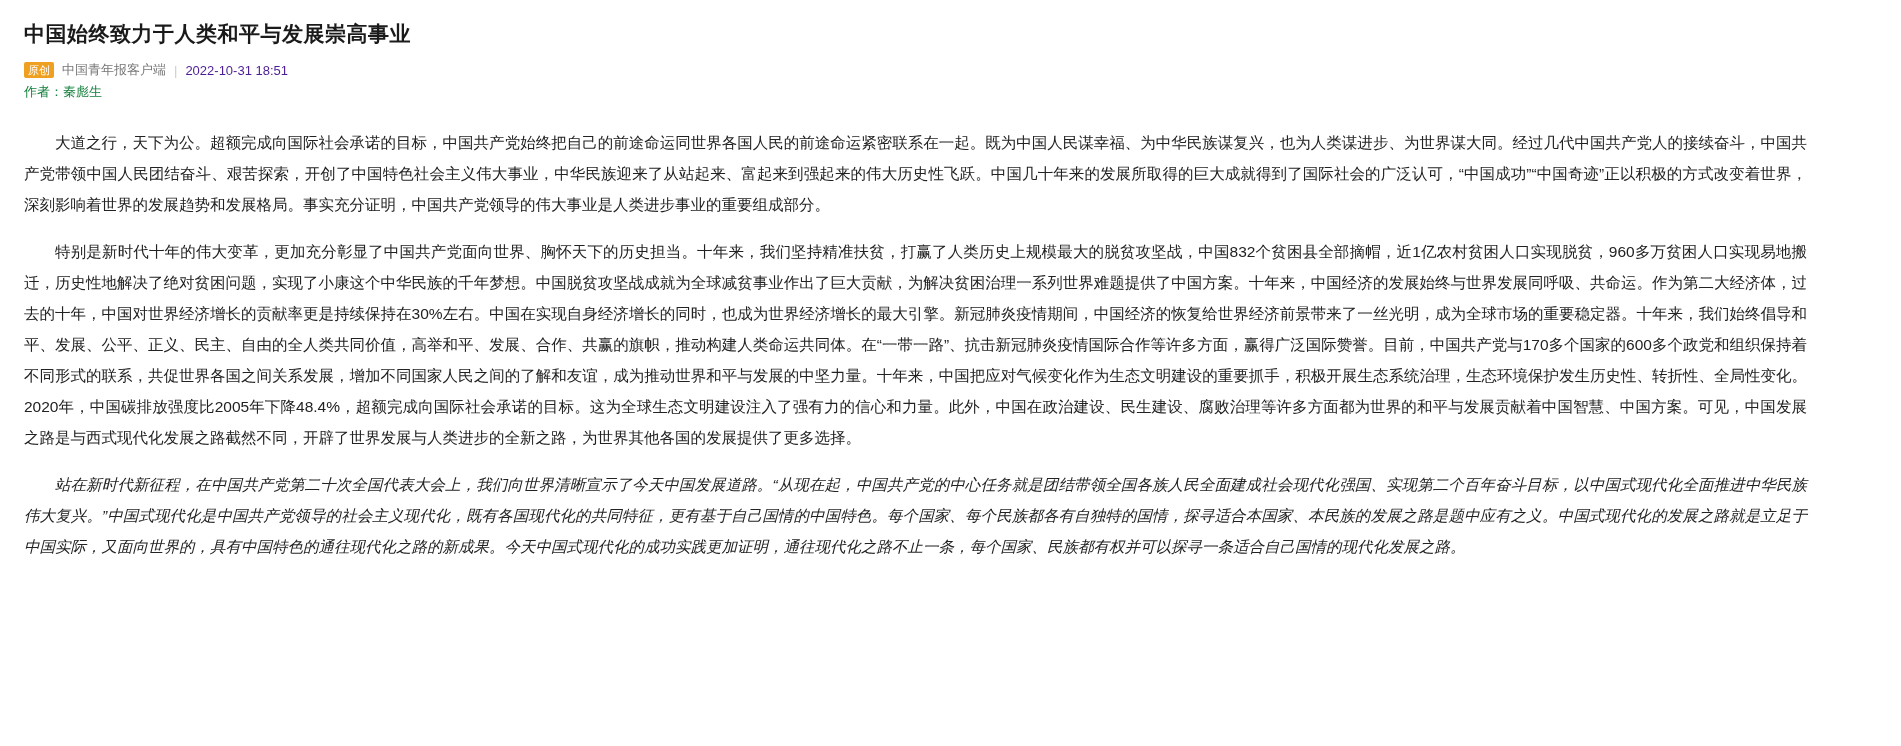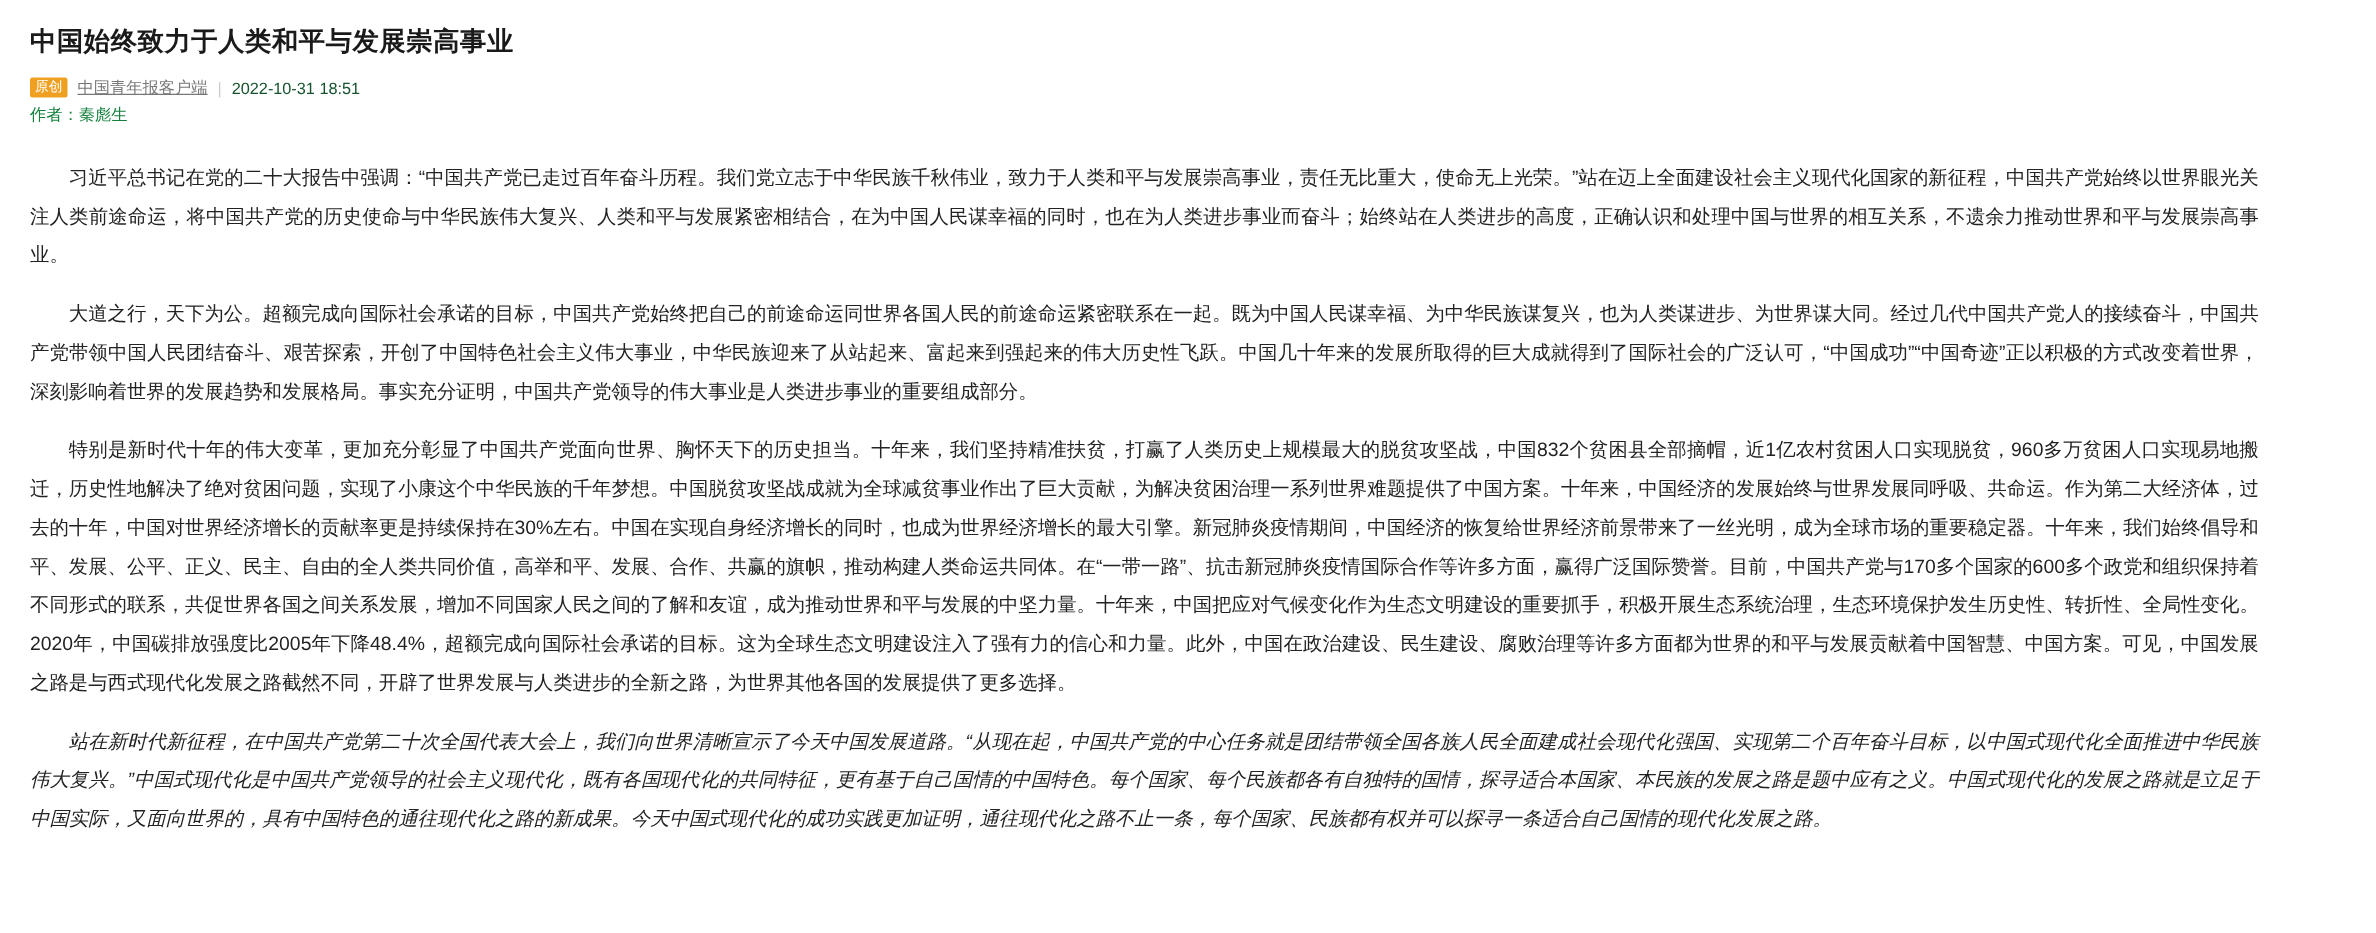--- a/index.html
+++ b/index.html
@@ -40,28 +40,27 @@
     color: #ffffff;
     font-size: 11px;
     line-height: 14px;
     padding: 1px 4px;
     border-radius: 2px;
     white-space: nowrap;
   }
   .meta-source {
     color: #777777;
     font-size: 13px;
-    text-decoration: underline;
   }
   .meta-sep {
     color: #cccccc;
     font-size: 13px;
   }
   .meta-date {
-    color: #14532d;
+    color: #4c1d95;
     font-size: 13px;
   }
   .author-row {
     font-size: 13px;
     color: #15803d;
     margin-bottom: 26px;
   }
   .body-content {
     font-size: 15.5px;
     line-height: 2.0;
@@ -87,19 +86,18 @@
   <div class="meta-row">
     <span class="badge-original">原创</span>
     <span class="meta-source">中国青年报客户端</span>
     <span class="meta-sep">|</span>
     <span class="meta-date">2022-10-31 18:51</span>
   </div>
 
   <div class="author-row">作者：秦彪生</div>
 
   <div class="body-content">
-    <p>习近平总书记在党的二十大报告中强调：“中国共产党已走过百年奋斗历程。我们党立志于中华民族千秋伟业，致力于人类和平与发展崇高事业，责任无比重大，使命无上光荣。”站在迈上全面建设社会主义现代化国家的新征程，中国共产党始终以世界眼光关注人类前途命运，将中国共产党的历史使命与中华民族伟大复兴、人类和平与发展紧密相结合，在为中国人民谋幸福的同时，也在为人类进步事业而奋斗；始终站在人类进步的高度，正确认识和处理中国与世界的相互关系，不遗余力推动世界和平与发展崇高事业。</p>
     <p>大道之行，天下为公。超额完成向国际社会承诺的目标，中国共产党始终把自己的前途命运同世界各国人民的前途命运紧密联系在一起。既为中国人民谋幸福、为中华民族谋复兴，也为人类谋进步、为世界谋大同。经过几代中国共产党人的接续奋斗，中国共产党带领中国人民团结奋斗、艰苦探索，开创了中国特色社会主义伟大事业，中华民族迎来了从站起来、富起来到强起来的伟大历史性飞跃。中国几十年来的发展所取得的巨大成就得到了国际社会的广泛认可，“中国成功”“中国奇迹”正以积极的方式改变着世界，深刻影响着世界的发展趋势和发展格局。事实充分证明，中国共产党领导的伟大事业是人类进步事业的重要组成部分。</p>
     <p>特别是新时代十年的伟大变革，更加充分彰显了中国共产党面向世界、胸怀天下的历史担当。十年来，我们坚持精准扶贫，打赢了人类历史上规模最大的脱贫攻坚战，中国832个贫困县全部摘帽，近1亿农村贫困人口实现脱贫，960多万贫困人口实现易地搬迁，历史性地解决了绝对贫困问题，实现了小康这个中华民族的千年梦想。中国脱贫攻坚战成就为全球减贫事业作出了巨大贡献，为解决贫困治理一系列世界难题提供了中国方案。十年来，中国经济的发展始终与世界发展同呼吸、共命运。作为第二大经济体，过去的十年，中国对世界经济增长的贡献率更是持续保持在30%左右。中国在实现自身经济增长的同时，也成为世界经济增长的最大引擎。新冠肺炎疫情期间，中国经济的恢复给世界经济前景带来了一丝光明，成为全球市场的重要稳定器。十年来，我们始终倡导和平、发展、公平、正义、民主、自由的全人类共同价值，高举和平、发展、合作、共赢的旗帜，推动构建人类命运共同体。在“一带一路”、抗击新冠肺炎疫情国际合作等许多方面，赢得广泛国际赞誉。目前，中国共产党与170多个国家的600多个政党和组织保持着不同形式的联系，共促世界各国之间关系发展，增加不同国家人民之间的了解和友谊，成为推动世界和平与发展的中坚力量。十年来，中国把应对气候变化作为生态文明建设的重要抓手，积极开展生态系统治理，生态环境保护发生历史性、转折性、全局性变化。2020年，中国碳排放强度比2005年下降48.4%，超额完成向国际社会承诺的目标。这为全球生态文明建设注入了强有力的信心和力量。此外，中国在政治建设、民生建设、腐败治理等许多方面都为世界的和平与发展贡献着中国智慧、中国方案。可见，中国发展之路是与西式现代化发展之路截然不同，开辟了世界发展与人类进步的全新之路，为世界其他各国的发展提供了更多选择。</p>
     <p>站在新时代新征程，在中国共产党第二十次全国代表大会上，我们向世界清晰宣示了今天中国发展道路。“从现在起，中国共产党的中心任务就是团结带领全国各族人民全面建成社会现代化强国、实现第二个百年奋斗目标，以中国式现代化全面推进中华民族伟大复兴。”中国式现代化是中国共产党领导的社会主义现代化，既有各国现代化的共同特征，更有基于自己国情的中国特色。每个国家、每个民族都各有自独特的国情，探寻适合本国家、本民族的发展之路是题中应有之义。中国式现代化的发展之路就是立足于中国实际，又面向世界的，具有中国特色的通往现代化之路的新成果。今天中国式现代化的成功实践更加证明，通往现代化之路不止一条，每个国家、民族都有权并可以探寻一条适合自己国情的现代化发展之路。</p>
   </div>
 
 </div>
 
 </body></html>

